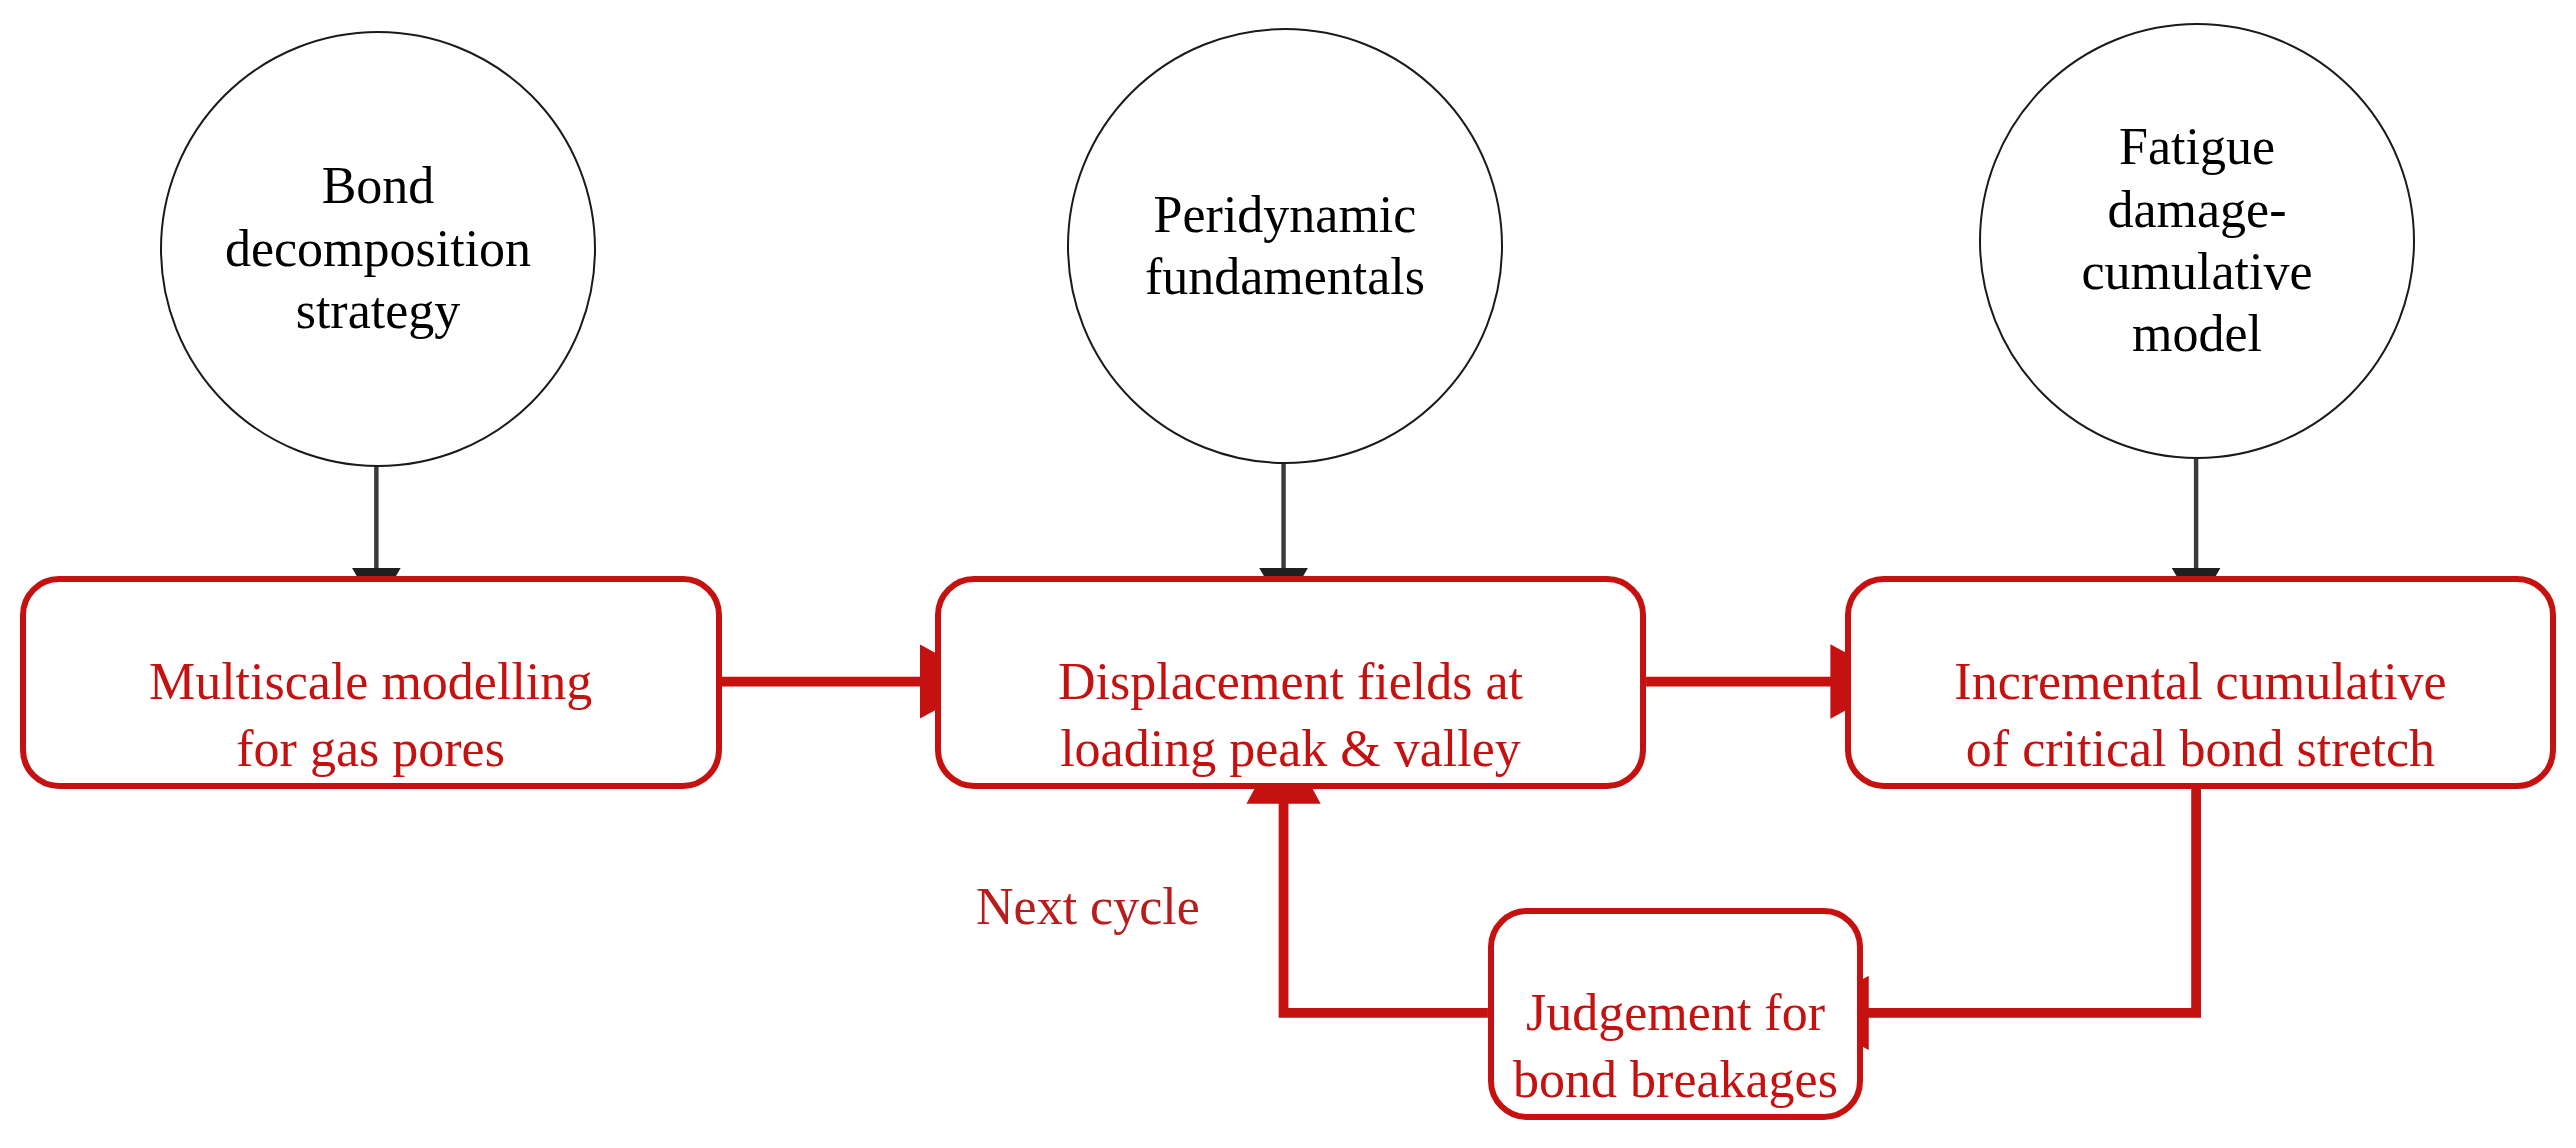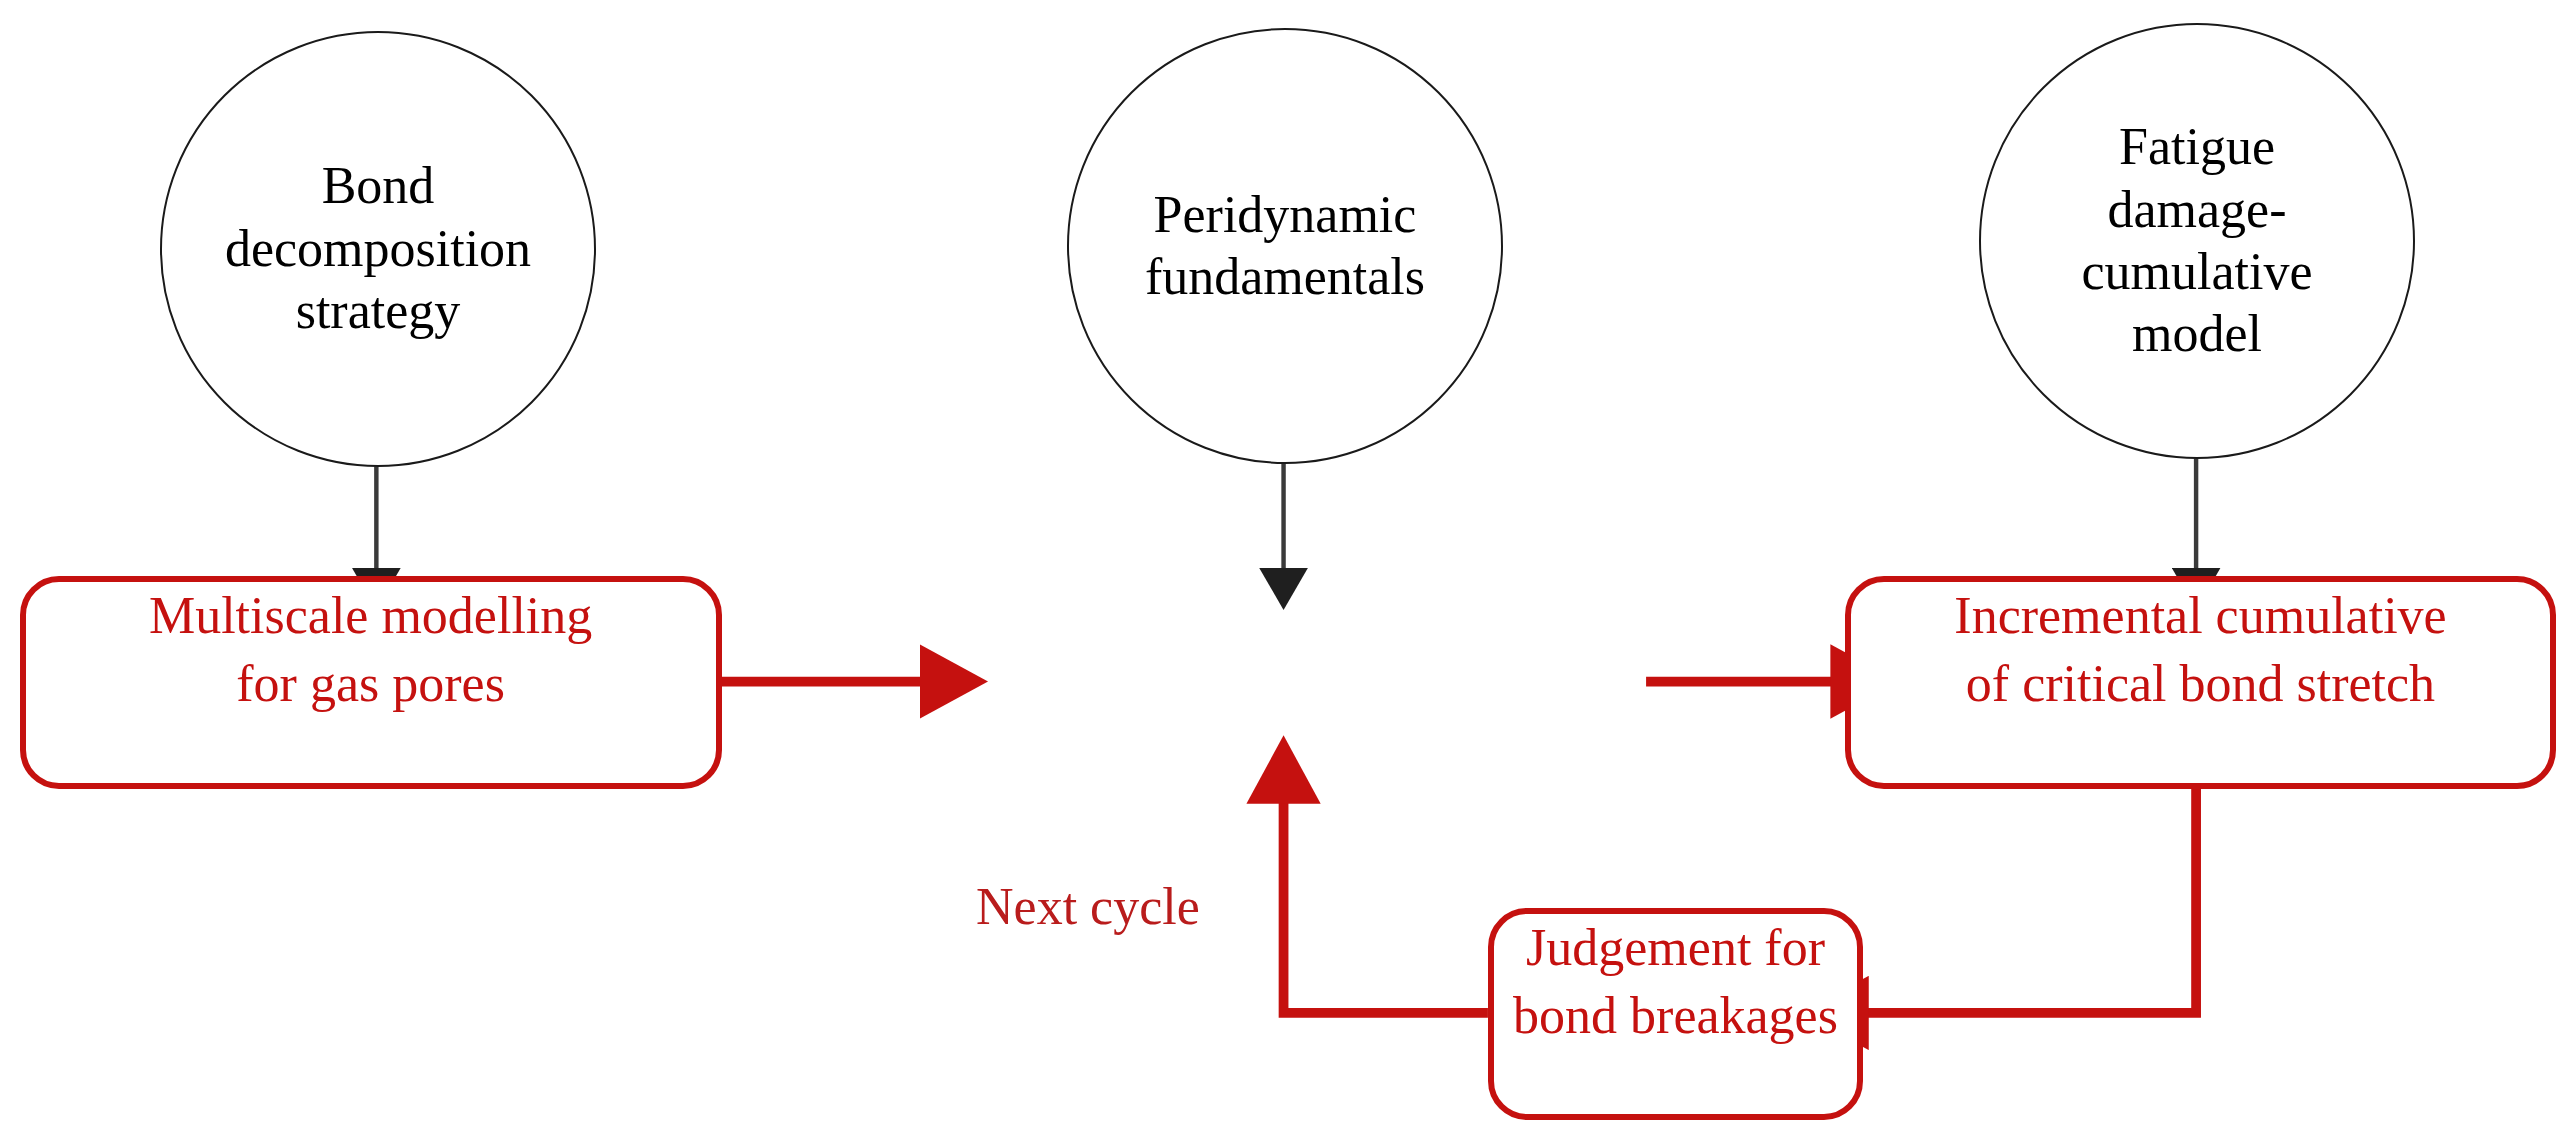--- a/index.html
+++ b/index.html
@@ -47,21 +47,21 @@
     padding: 0 23px;
   }
   
   .process-box {
     position: absolute;
     border: 6.2px solid #C5110F;
     border-radius: 39px;
     background: #ffffff;
     box-sizing: border-box;
     display: flex;
-    align-items: flex-start;
+    align-items: flex-end;
     justify-content: center;
     z-index: 3;
   }
   .process-label {
     text-align: center;
     color: #C5110F;
     font-family: "Liberation Serif", "DejaVu Serif", serif;
     font-size: 52px;
     line-height: 1.30;
     white-space: pre-line;
@@ -121,20 +121,24 @@
 damage-
 cumulative
 model</div>
   </div>
 
   <div class="process-box" style="left:19.6px; top:576px; width:702px; height:213px;">
     <div class="process-label">Multiscale modelling
 for gas pores</div>
   </div>
 
+  <div class="process-box" style="left:935px; top:576px; width:711px; height:213px;">
+    <div class="process-label">Displacement fields at
+loading peak &amp; valley</div>
+  </div>
 
   <div class="process-box" style="left:1845px; top:576px; width:711px; height:213px;">
     <div class="process-label">Incremental cumulative
 of critical bond stretch</div>
   </div>
 
   <div class="process-box" style="left:1488px; top:908px; width:375px; height:212px;">
     <div class="process-label">Judgement for
 bond breakages</div>
   </div>

